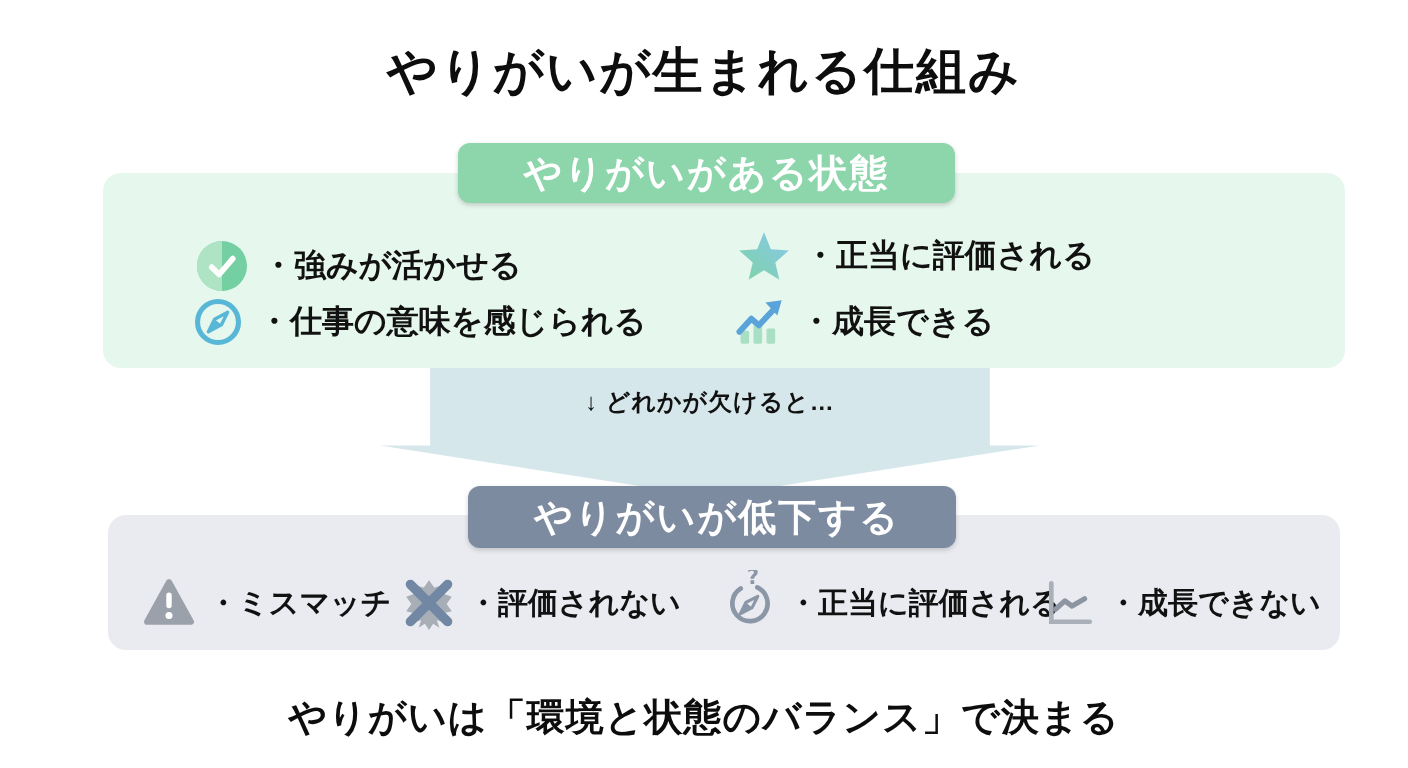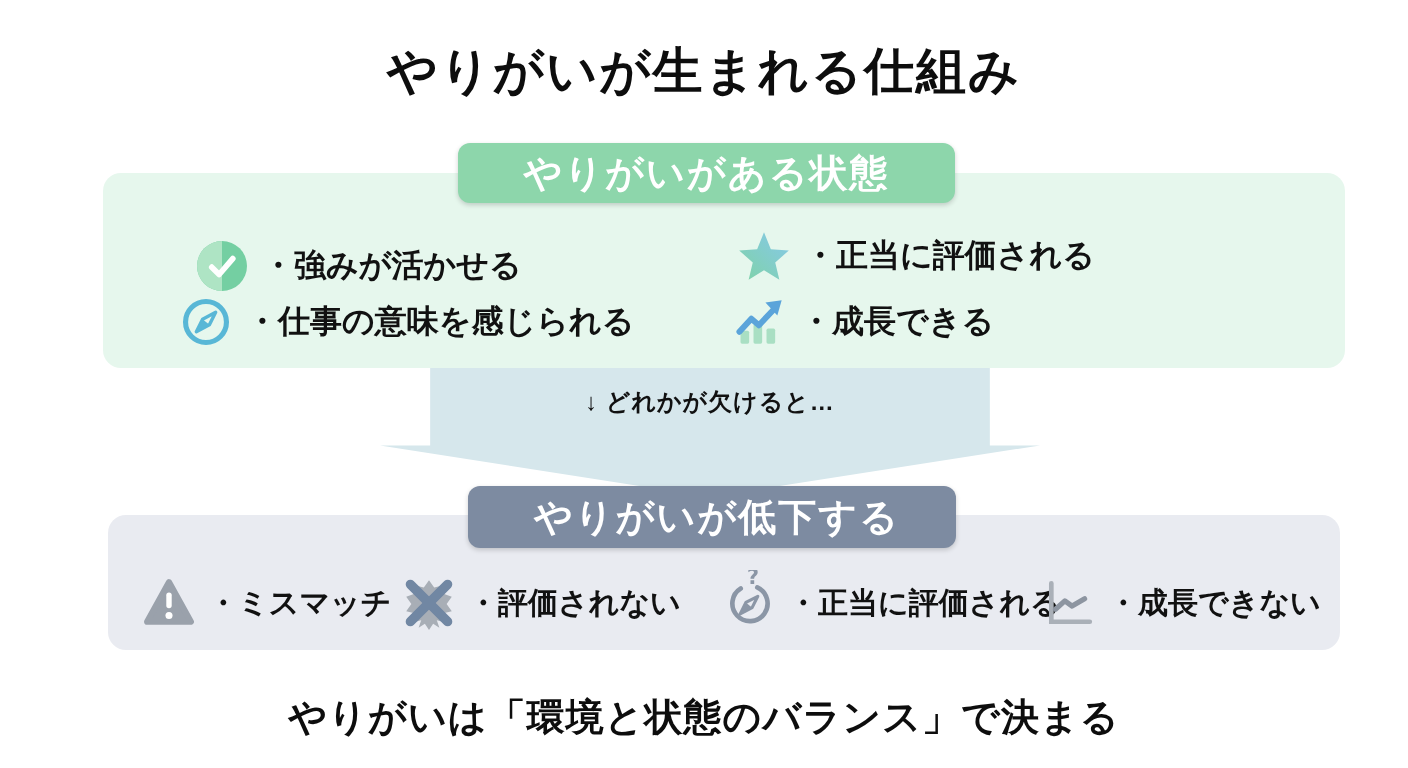--- a/index.html
+++ b/index.html
@@ -99,21 +99,21 @@
             <stop offset="0" stop-color="#7fd3a6"></stop>
             <stop offset="1" stop-color="#86c8ea"></stop>
           </linearGradient>
         </defs>
         <path d="M22 2 L27.8 16.2 L43 17.4 L31.5 27.4 L35 42 L22 34 L9 42 L12.5 27.4 L1 17.4 L16.2 16.2 Z" fill="url(#starg)"></path>
       </svg>
     </span>
     <span>・正当に評価される</span>
   </div>
 
-  <div class="pos-item" style="left:180px;top:296px;font-family:Liberation Serif, serif;">
+  <div class="pos-item" style="left:192px;top:296px;font-family:Liberation Serif, serif;">
     <span class="ic">
       <svg width="50" height="50" viewBox="0 0 44 44">
         <circle cx="22" cy="22" r="18" fill="none" stroke="#58b7d6" stroke-width="4.5"></circle>
         <path d="M13.5 30.5 L19 19.5 L30.5 13.5 L25 24.5 Z" fill="none" stroke="#58b7d6" stroke-width="3" stroke-linejoin="round"></path>
         <path d="M13.5 30.5 L19 19.5 L25 24.5 Z" fill="#58b7d6"></path>
       </svg>
     </span>
     <span>・仕事の意味を感じられる</span>
   </div>
 

